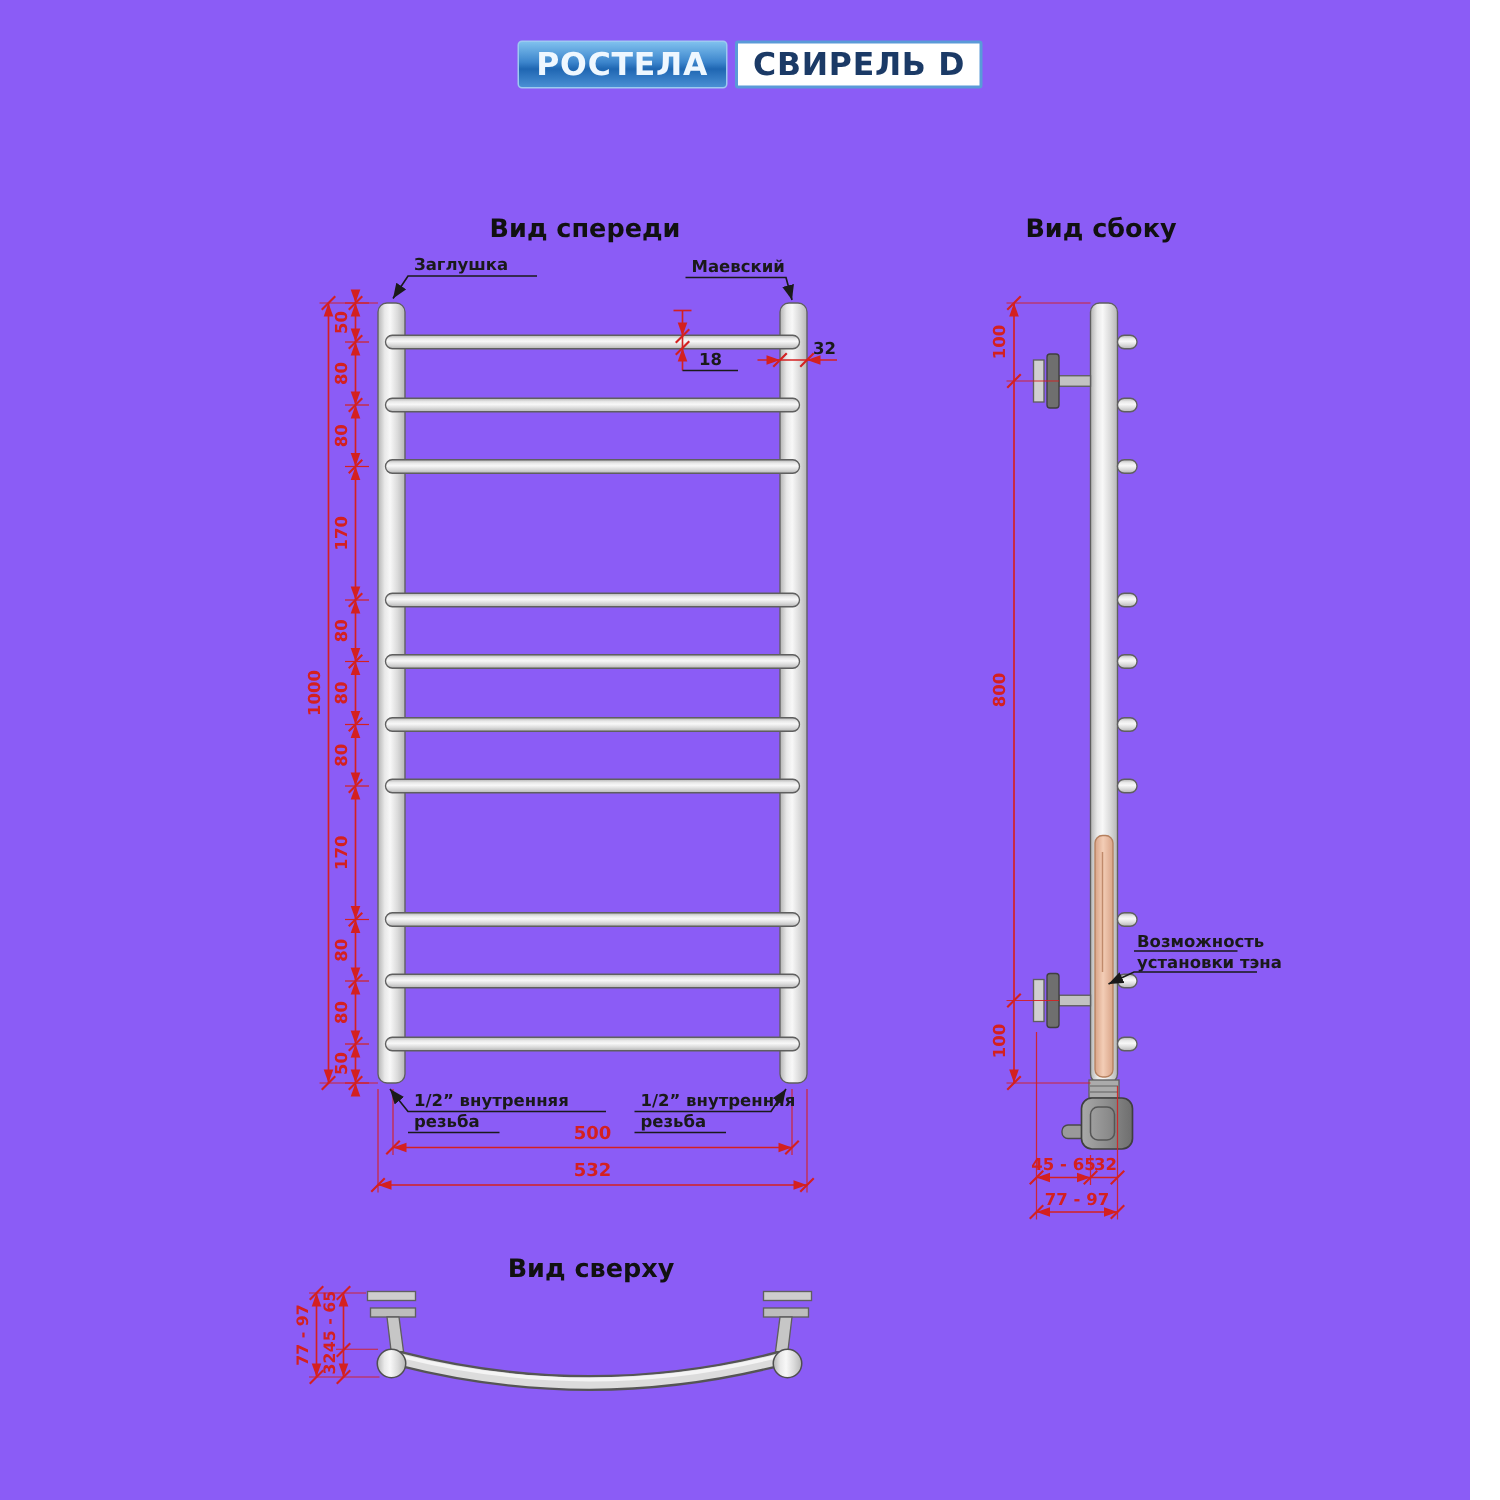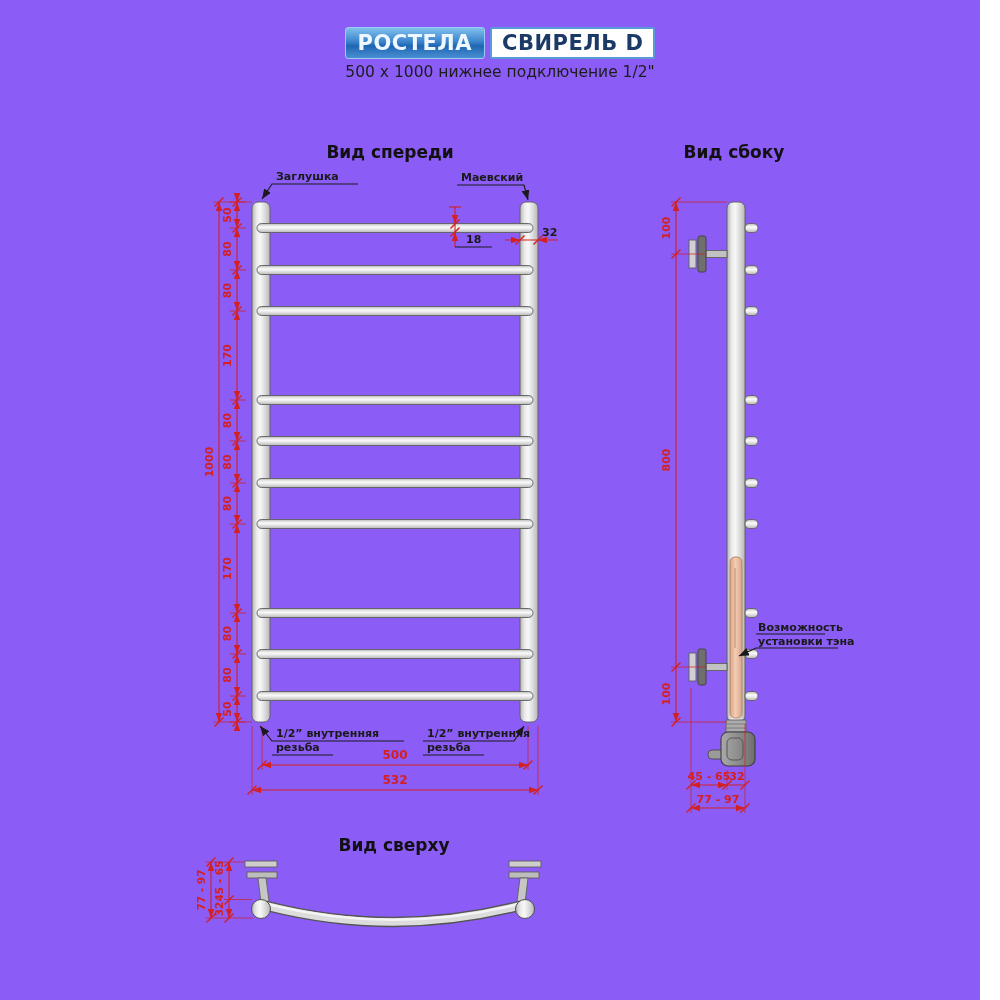--- a/index.html
+++ b/index.html
@@ -23,21 +23,20 @@
   .metal{stroke:#5f5f5f;stroke-width:.9;}
 </style>
 </head>
 <body>
 
 <div class="page">
 
   <div class="header">
     <span class="brand">РОСТЕЛА</span><span class="model">СВИРЕЛЬ D</span>
   </div>
-  <div class="subtitle">500 x 1000 нижнее подключение 1/2"</div>
 
   <svg width="1000" height="1000" viewBox="0 0 1000 1000">
     <defs>
       <linearGradient id="gv" x1="0" y1="0" x2="1" y2="0">
         <stop offset="0" stop-color="#b4b4b4"></stop>
           <stop offset=".25" stop-color="#e9e9e9"></stop>
         <stop offset=".45" stop-color="#f8f8f8"></stop>
           <stop offset=".72" stop-color="#dbdbdb"></stop>
         <stop offset="1" stop-color="#b6b6b6"></stop>
       </linearGradient>

